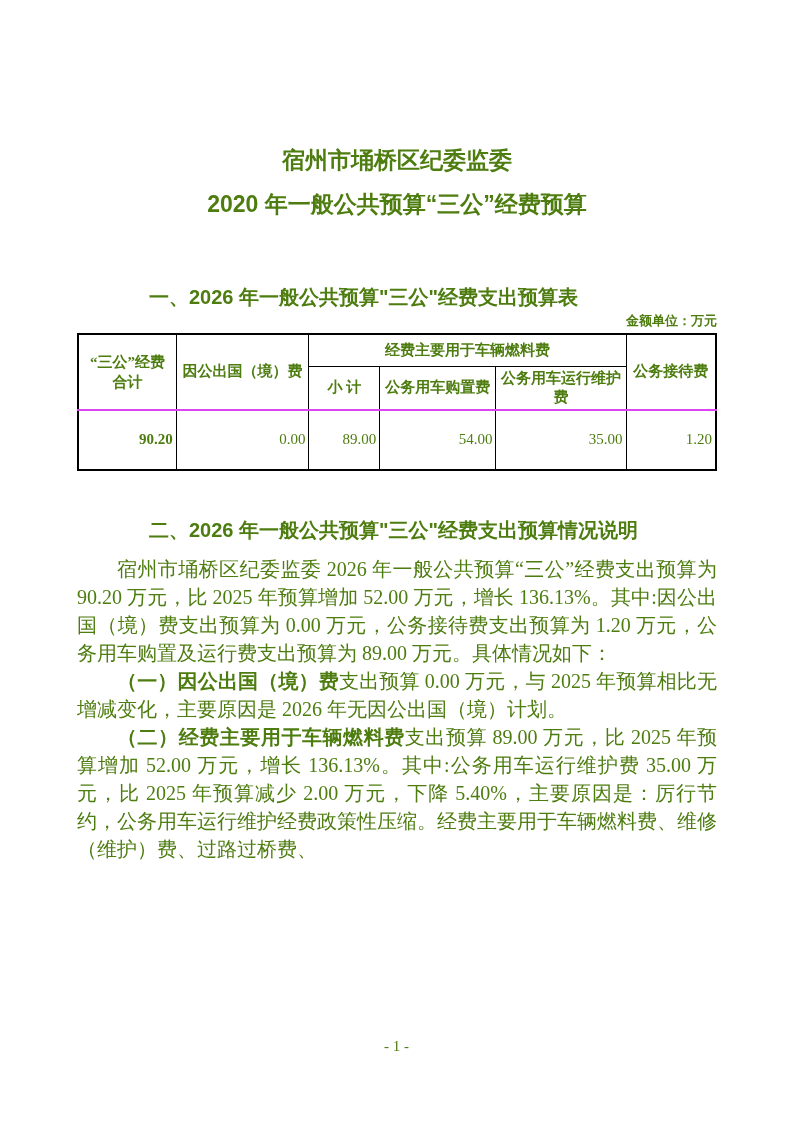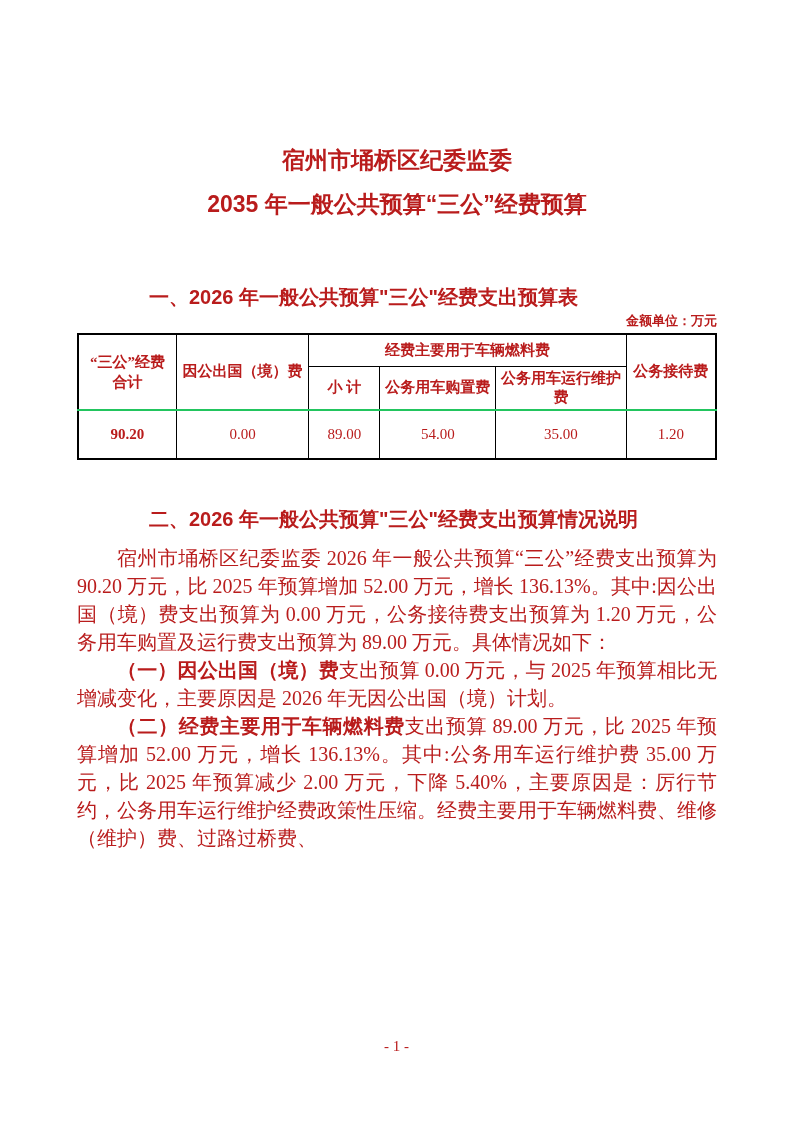--- a/index.html
+++ b/index.html
@@ -3,21 +3,21 @@
 <meta charset="utf-8">
 <style>
   * { margin: 0; padding: 0; box-sizing: border-box; }
   html, body { background: #888; }
   .page {
     position: relative;
     width: 793px;
     height: 1122px;
     margin: 0 auto;
     background: #ffffff;
-    color: #b91c1c;
+    color: #4d7c0f;
     font-family: "Liberation Serif", serif;
     overflow: hidden;
   }
   .content { padding: 0 76px 0 77px; }
 
   .doc-title {
     padding-top: 138px;
     text-align: center;
     font-family: "Liberation Sans", sans-serif;
     font-weight: bold;
@@ -57,23 +57,24 @@
     vertical-align: middle;
     font-size: 15px;
     padding: 2px 3px;
   }
   table.budget th {
     font-weight: bold;
     height: 32px;
   }
   table.budget th.wrap2 { white-space: pre-line; line-height: 20px; }
   table.budget tr.data-row td {
-    height: 49px;
-    border-top: 2px solid #22c55e;
+    height: 60px;
+    border-top: 2px solid #d946ef;
     font-weight: normal;
+    text-align: right;
   }
   table.budget tr.data-row td.bold-cell { font-weight: bold; }
 
   .para {
     font-size: 20px;
     line-height: 28px;
     text-align: justify;
     text-indent: 2em;
   }
   .para-first { margin-top: 12px; }
@@ -90,21 +91,21 @@
   }
 </style>
 </head>
 <body>
 
 <div class="page">
   <div class="content">
 
     <div class="doc-title">
       <div>宿州市埇桥区纪委监委</div>
-      <div>2035 年一般公共预算“三公”经费预算</div>
+      <div>2020 年一般公共预算“三公”经费预算</div>
     </div>
 
     <div class="sec-heading sec1-heading">一、2026 年一般公共预算"三公"经费支出预算表</div>
 
     <div class="unit-note">金额单位：万元</div>
 
     <table class="budget">
       <colgroup>
         <col style="width:15.4%">
         <col style="width:20.8%">

